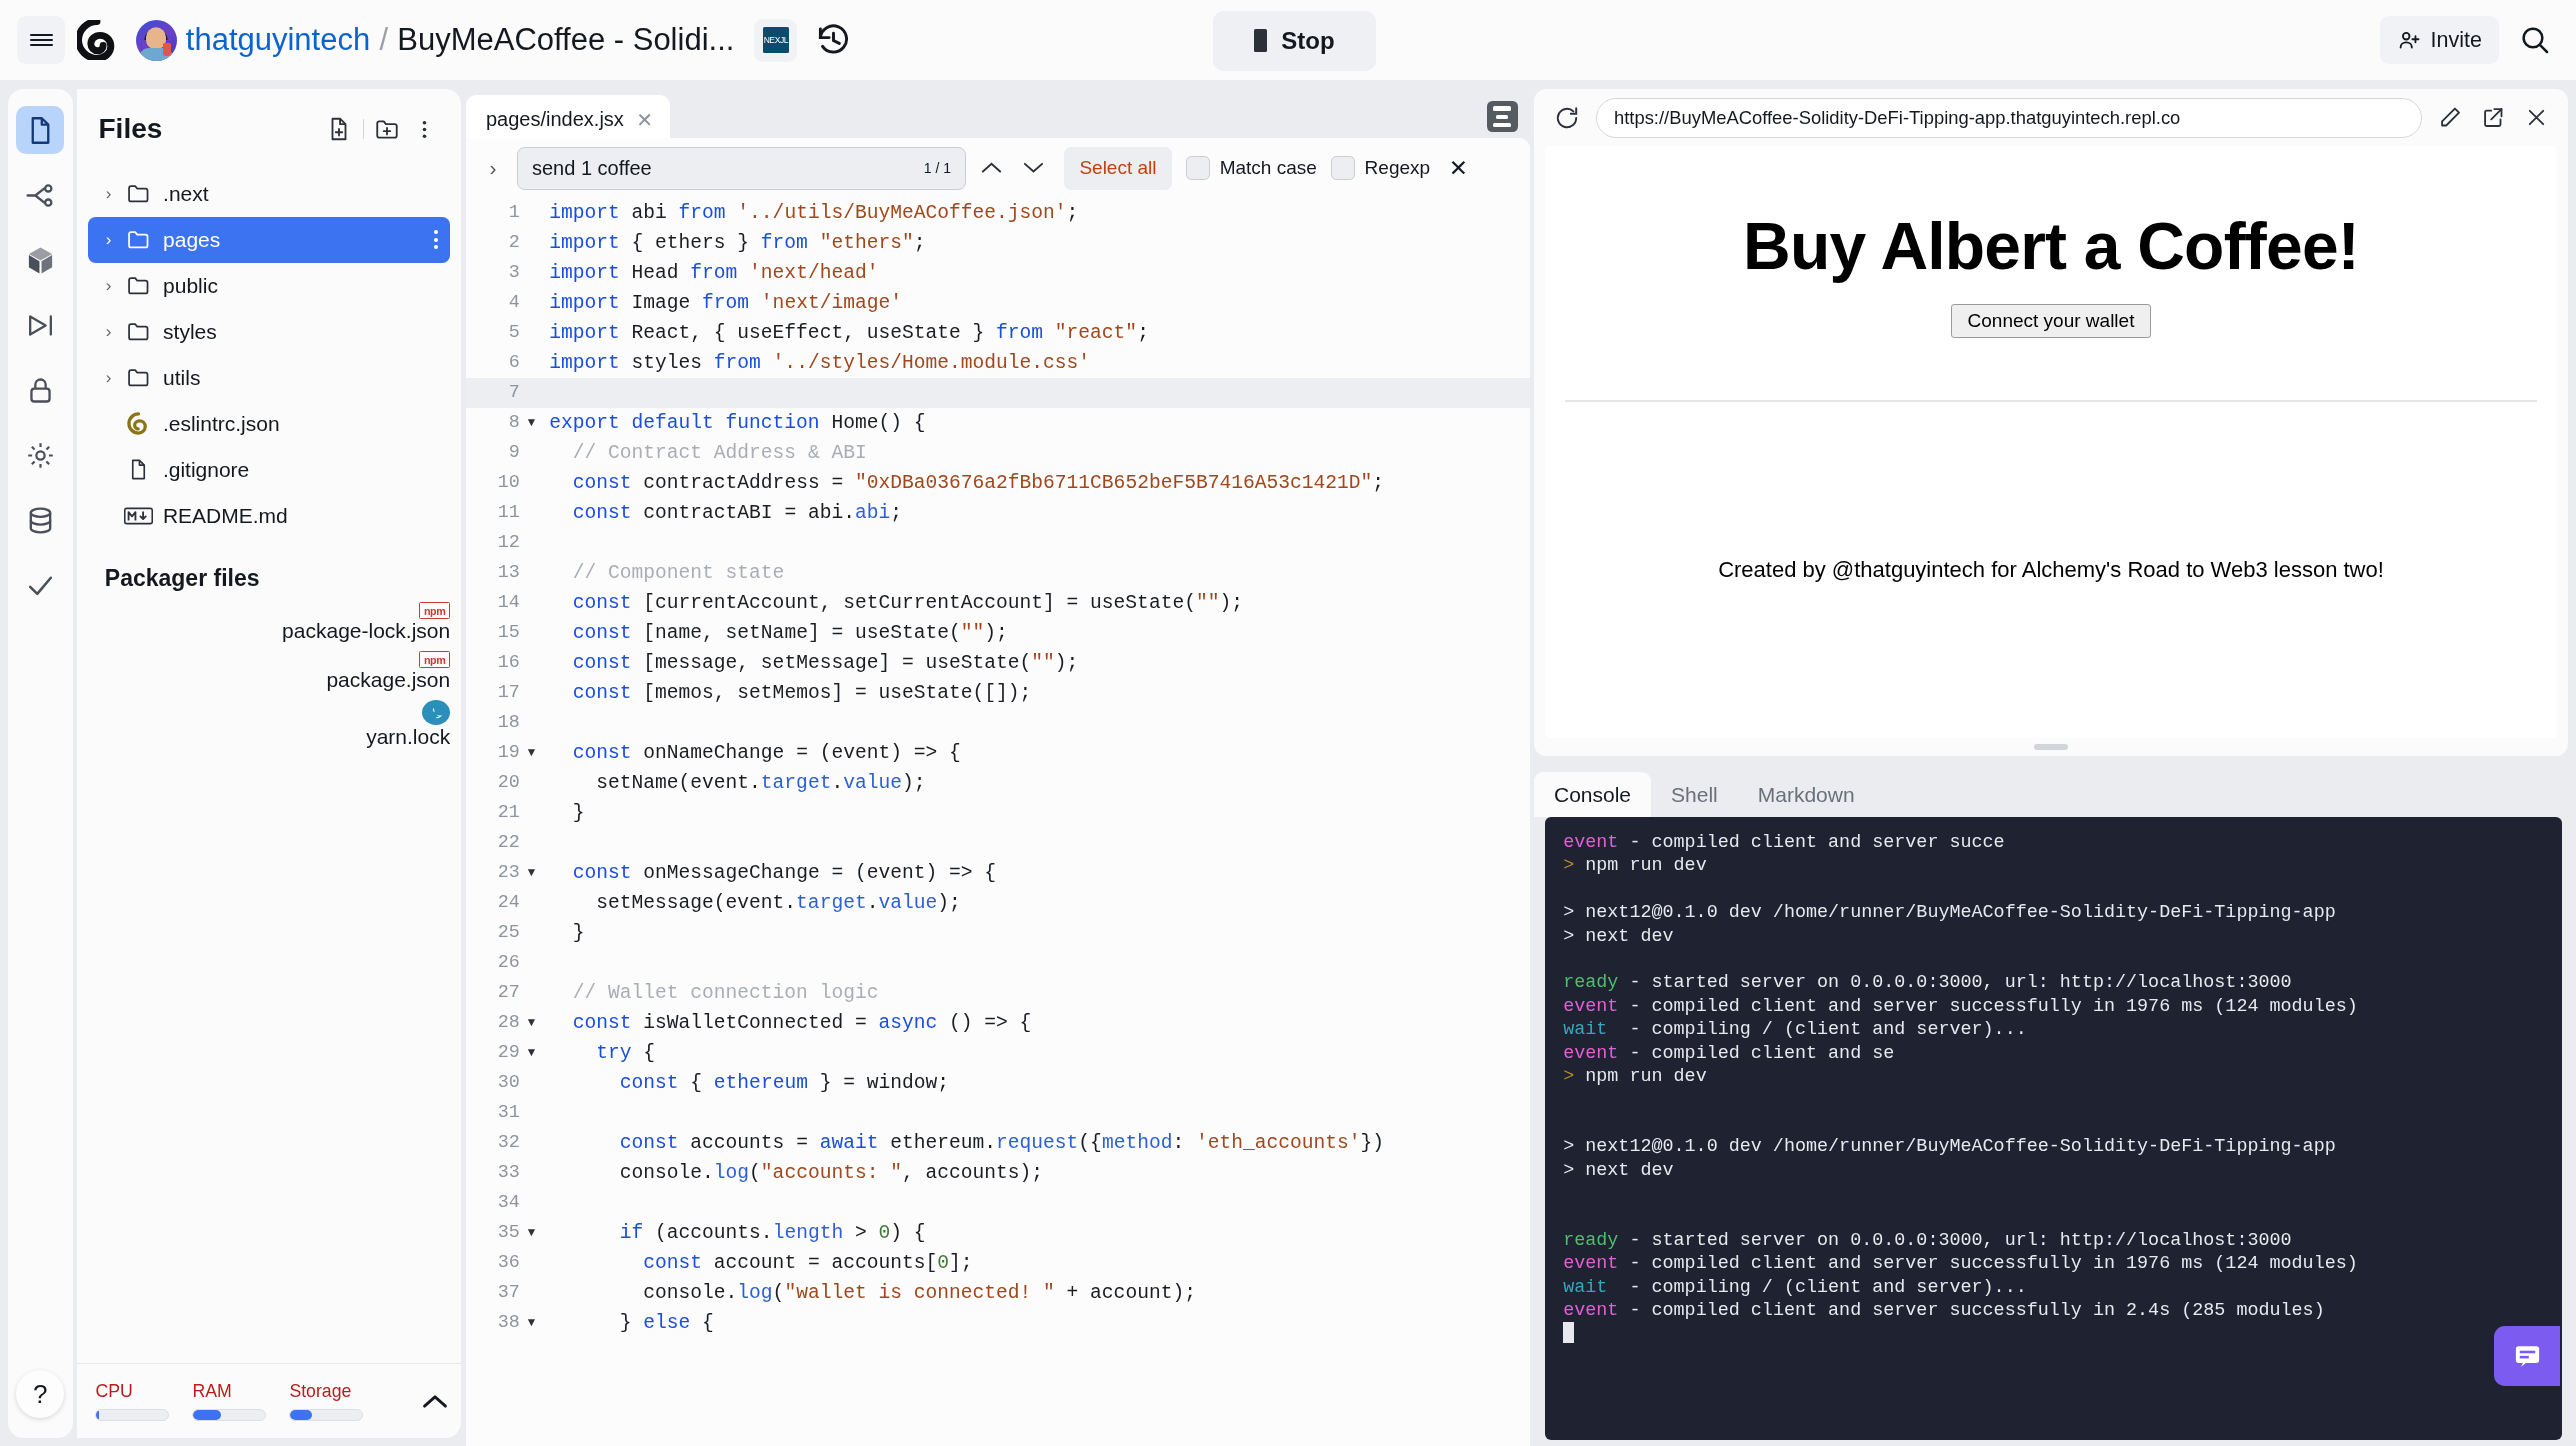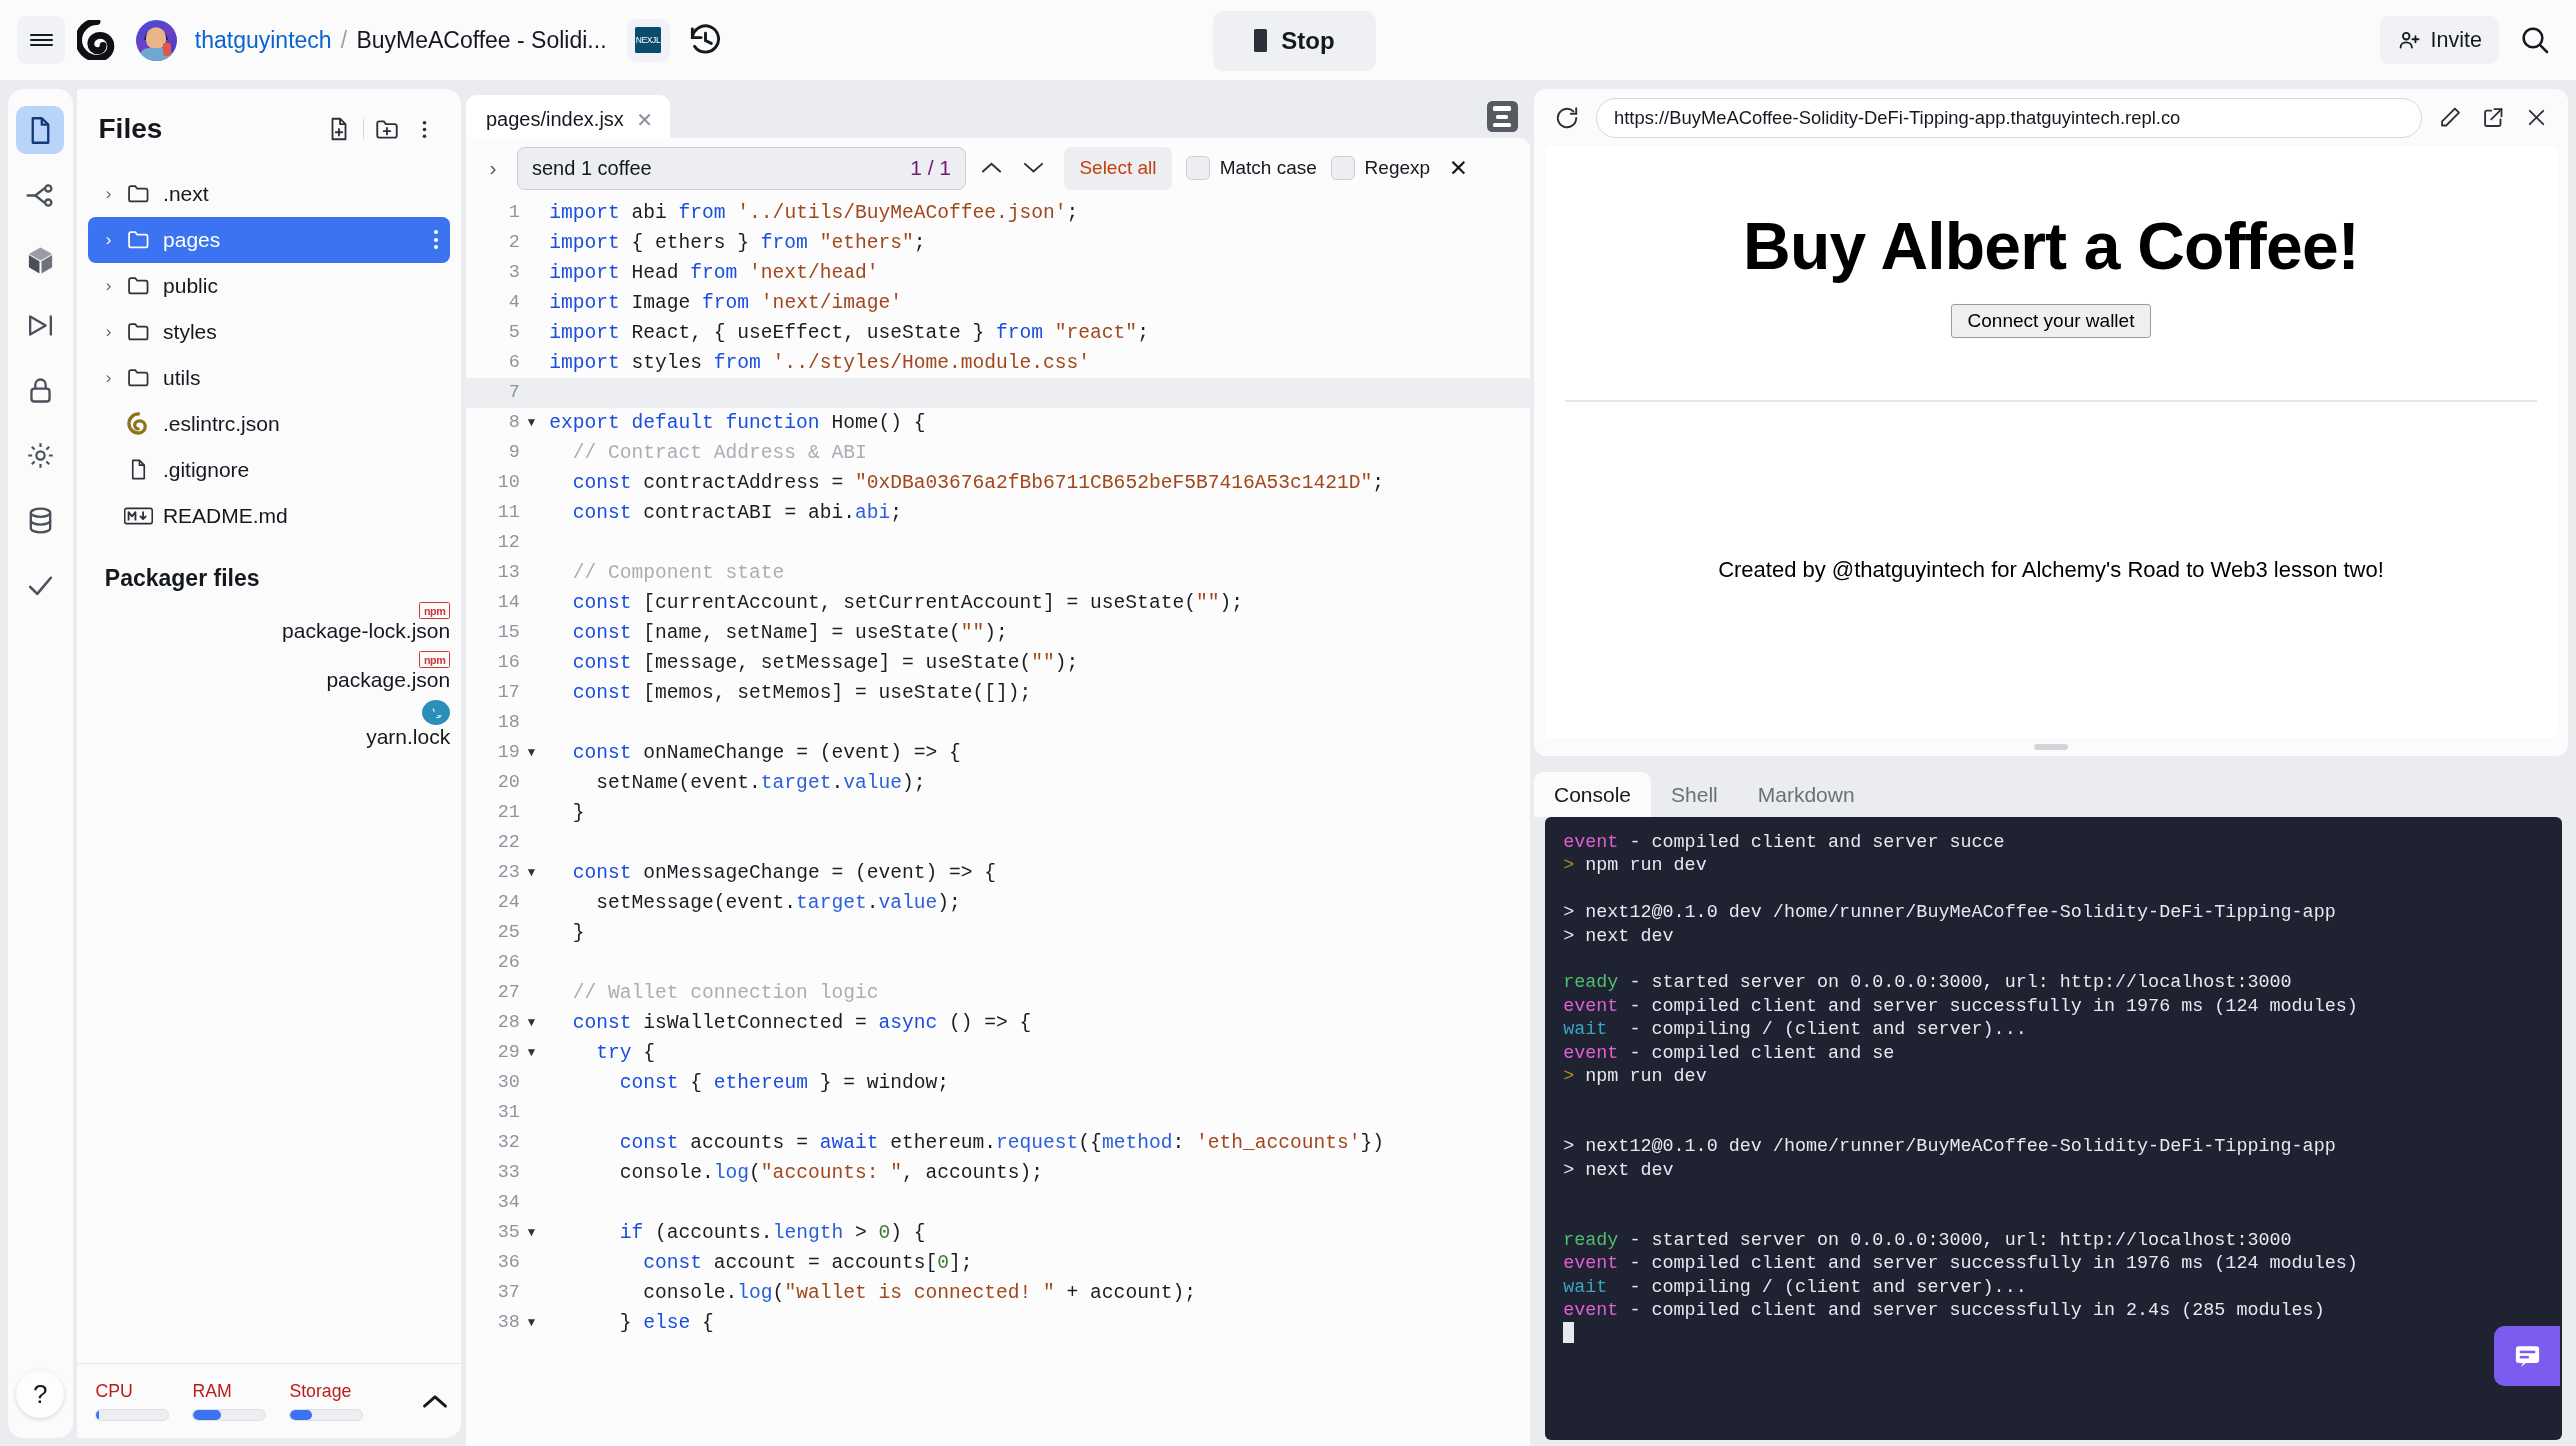--- a/index.html
+++ b/index.html
@@ -37,21 +37,21 @@
     width:23px; height:10.8px; border-radius:11.5px 11.5px 0 0; background:#17181c;
   }
   .avatar .body {
     position:absolute; left:50%; bottom:-3.1px; transform:translateX(-50%);
     width:35px; height:15.4px; border-radius:10.8px 10.8px 0 0; background:#6fa8cf;
   }
   .avatar .cup {
     position:absolute; right:5.4px; bottom:4.6px; width:8.5px; height:13px;
     border-radius: 1.5px 1.5px 3.1px 3.1px; background:#e0554d;
   }
-  .breadcrumb { margin-left: 18px; font-size: 23px; display: flex; align-items: center; gap: 9.2px; white-space: nowrap; }
+  .breadcrumb { margin-left: 9px; font-size: 31px; display: flex; align-items: center; gap: 9.2px; white-space: nowrap; }
   .crumb-user { color: #0b63ce; cursor: pointer; }
   .crumb-sep { color: #9aa0a8; }
   .crumb-repl { color: #14181f; }
   .nextjs-badge {
     margin-left: 20px; width: 43px; height: 43px; border-radius: 9.2px; background: #f1f2f5;
     display: flex; align-items: center; justify-content: center; cursor: pointer;
   }
   .nextjs-badge .sq {
     width: 26px; height: 26px; background: #0c4a6e; border-radius: 1.5px;
     color: #fff; font-size: 8.5px; display:flex; align-items:center; justify-content:center;
@@ -155,21 +155,21 @@
     position: absolute; top: 49px; left: 0; width: 1064px; height: 1308px;
     background: #fcfcfd; border-radius: 0 10.8px 0 0; overflow: hidden;
   }
   .findbar { height: 60px; display: flex; align-items: center; padding: 0 17px; gap: 14px; }
   .find-toggle { font-size: 21px; color: #4d535b; cursor: pointer; width: 20px; text-align:center;}
   .find-input {
     width: 449px; height: 43px; border-radius: 7.7px; background: #eceef1; border: 0.8px solid #c9ccd2;
     display: flex; align-items: center; padding: 0 14px; font-size: 20px; color: #14181f;
   }
   .find-input .val { flex: 1; }
-  .find-input .count { color: #701a75; font-size: 21px; }
+  .find-input .count { color: #0f172a; font-size: 14px; }
   .find-nav { font-size: 18.4px; color: #2c3038; cursor: pointer; width: 28px; text-align: center; }
   .selectall-btn {
     height: 43px; border-radius: 7px; background: #eceef1; padding: 0 15.4px; display: flex;
     align-items: center; font-size: 19px; color: #c2410c; cursor: pointer;
   }
   .chk-wrap { display: flex; align-items: center; gap: 9.2px; font-size: 19px; color: #14181f; cursor: pointer; }
   .chk { width: 24.6px; height: 24.6px; border-radius: 5.4px; background: #eceef1; border: 0.8px solid #c9ccd2; }
   .find-close { font-size: 23px; color: #14181f; cursor: pointer; margin-left: 4.6px; }
 
   .code-area {

